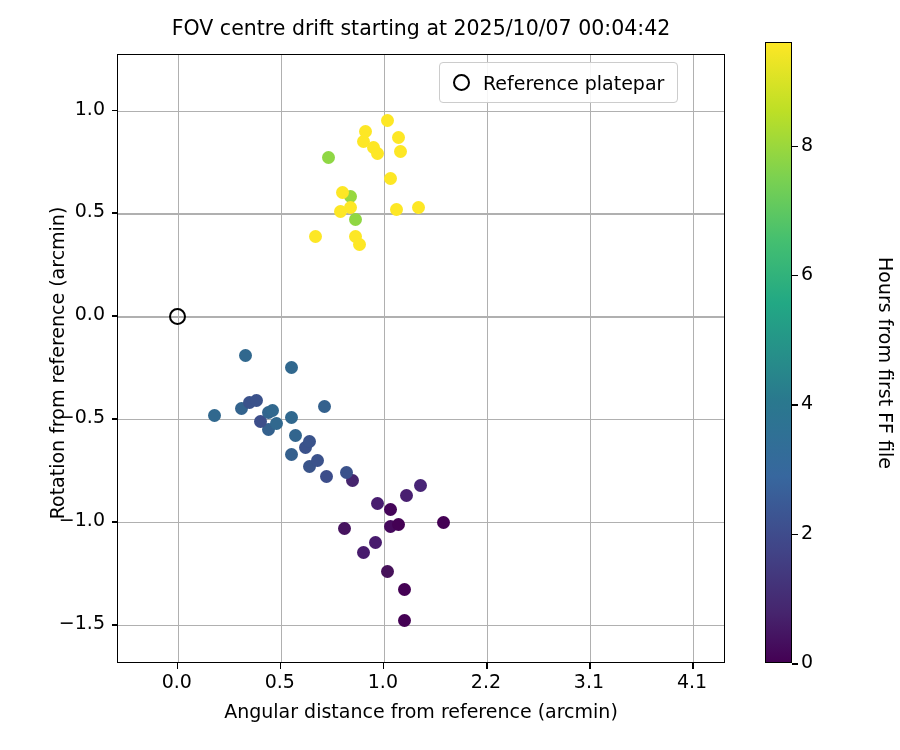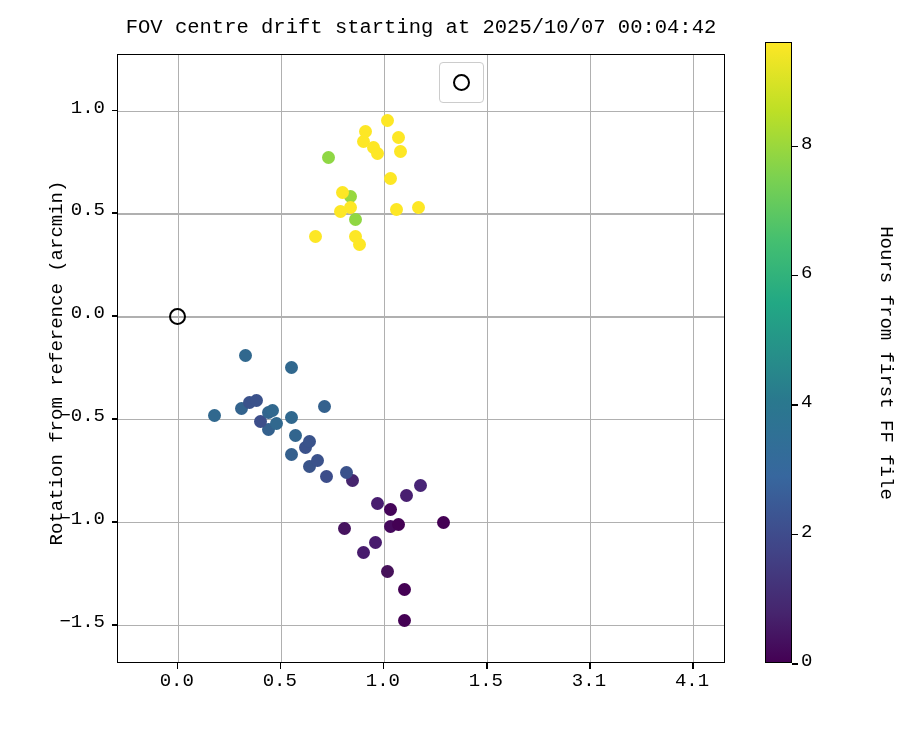--- a/index.html
+++ b/index.html
@@ -12,21 +12,21 @@
     height: 750px;
     font-family: "DejaVu Sans", sans-serif;
     color: #000000;
     overflow: hidden;
     position: relative;
   }
 
   #figure {
     position: absolute;
     left: 0; top: 0;
-    width: 900px; height: 558px; font-family: Liberation Mono, monospace;
+    width: 900px; height: 558px;
   }
 
   
   #chart-title {
     position: absolute;
     left: 117px;
     top: 16px;
     width: 608px;
     text-align: center;
     font-size: 20.5px;
@@ -294,43 +294,45 @@
   </div>
 
   <div id="ticks-layer">
       <div class="xtick" style="left: 176.769px;"></div>
       <div class="xticklabel" style="left: 176.769px;">0.0</div>
       <div class="xtick" style="left: 279.82px;"></div>
       <div class="xticklabel" style="left: 279.82px;">0.5</div>
       <div class="xtick" style="left: 382.871px;"></div>
       <div class="xticklabel" style="left: 382.871px;">1.0</div>
       <div class="xtick" style="left: 485.922px;"></div>
-      <div class="xticklabel" style="left: 485.922px;">1.5</div>
+      <div class="xticklabel" style="left: 485.922px;">2.2</div>
       <div class="xtick" style="left: 588.973px;"></div>
       <div class="xticklabel" style="left: 588.973px;">3.1</div>
       <div class="xtick" style="left: 692.024px;"></div>
       <div class="xticklabel" style="left: 692.024px;">4.1</div>
       <div class="ytick" style="top: 109.551px;"></div>
       <div class="yticklabel" style="top: 109.551px;">1.0</div>
       <div class="ytick" style="top: 212.422px;"></div>
       <div class="yticklabel" style="top: 212.422px;">0.5</div>
       <div class="ytick" style="top: 315.294px;"></div>
       <div class="yticklabel" style="top: 315.294px;">0.0</div>
       <div class="ytick" style="top: 418.166px;"></div>
       <div class="yticklabel" style="top: 418.166px;">−0.5</div>
       <div class="ytick" style="top: 521.037px;"></div>
       <div class="yticklabel" style="top: 521.037px;">−1.0</div>
       <div class="ytick" style="top: 623.909px;"></div>
       <div class="yticklabel" style="top: 623.909px;">−1.5</div>
     </div>
 
+  <div id="xlabel">Angular distance from reference (arcmin)</div>
   <div id="ylabel">Rotation from reference (arcmin)</div>
 
   <div id="legend">
     <span id="legend-marker"></span>
+    <span id="legend-label">Reference platepar</span>
   </div>
 
   <div id="colorbar"></div>
   <div id="cb-ticks">
       <div class="cbtick" style="top: 663px;"></div>
       <div class="cbticklabel" style="top: 663px;">0</div>
       <div class="cbtick" style="top: 533.625px;"></div>
       <div class="cbticklabel" style="top: 533.625px;">2</div>
       <div class="cbtick" style="top: 404.25px;"></div>
       <div class="cbticklabel" style="top: 404.25px;">4</div>

